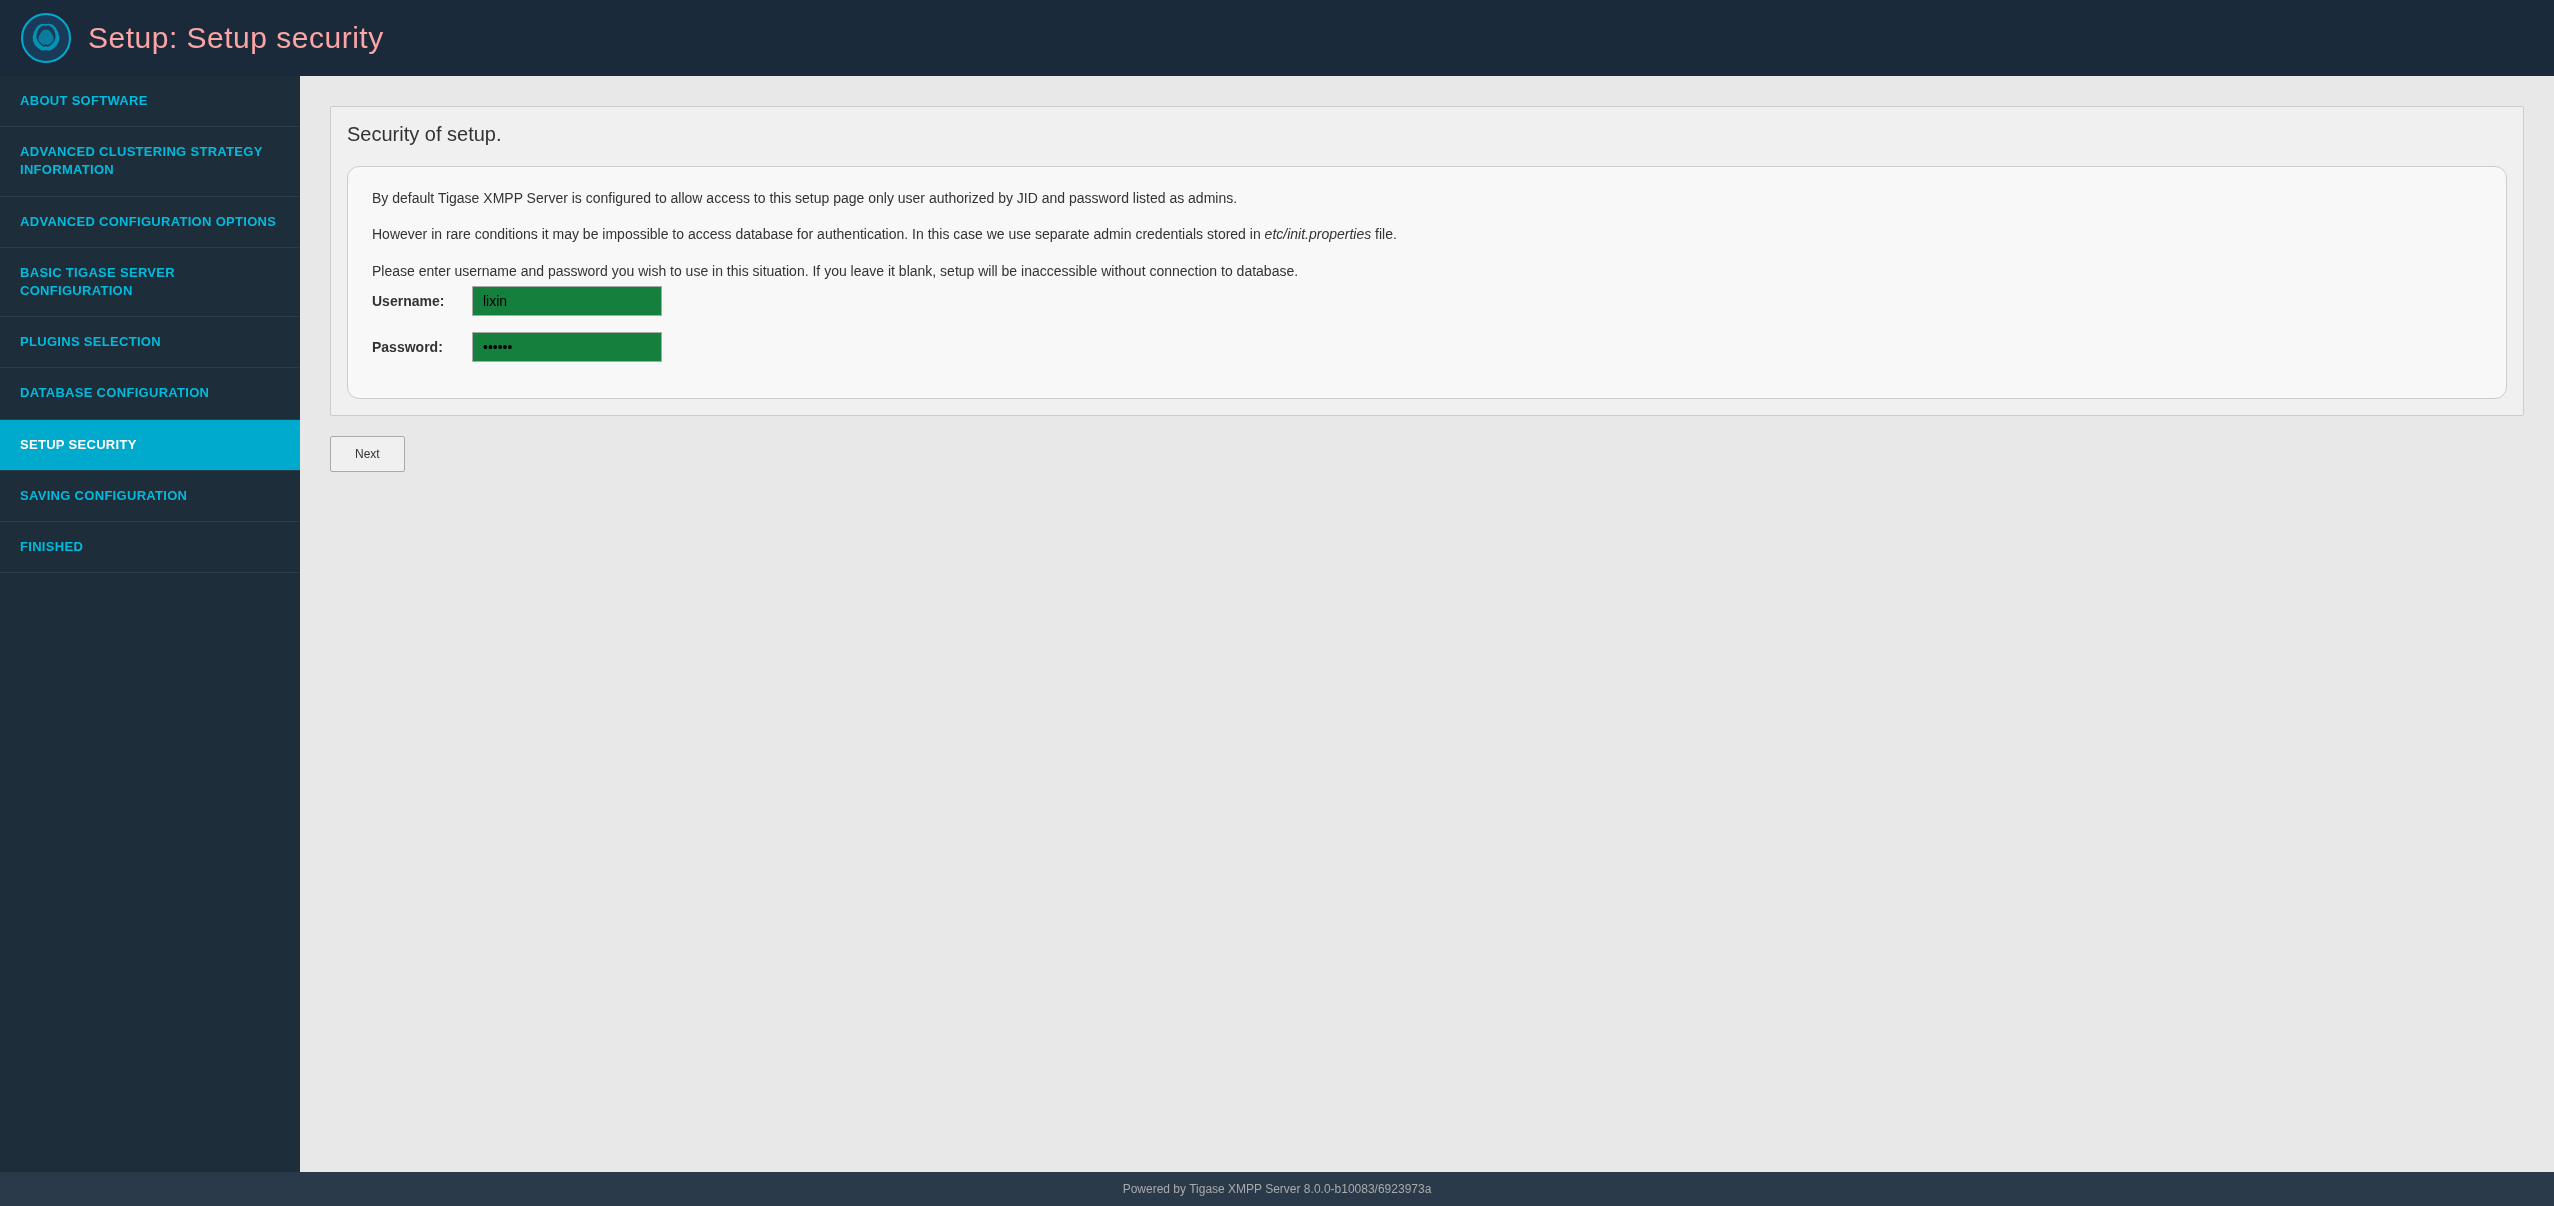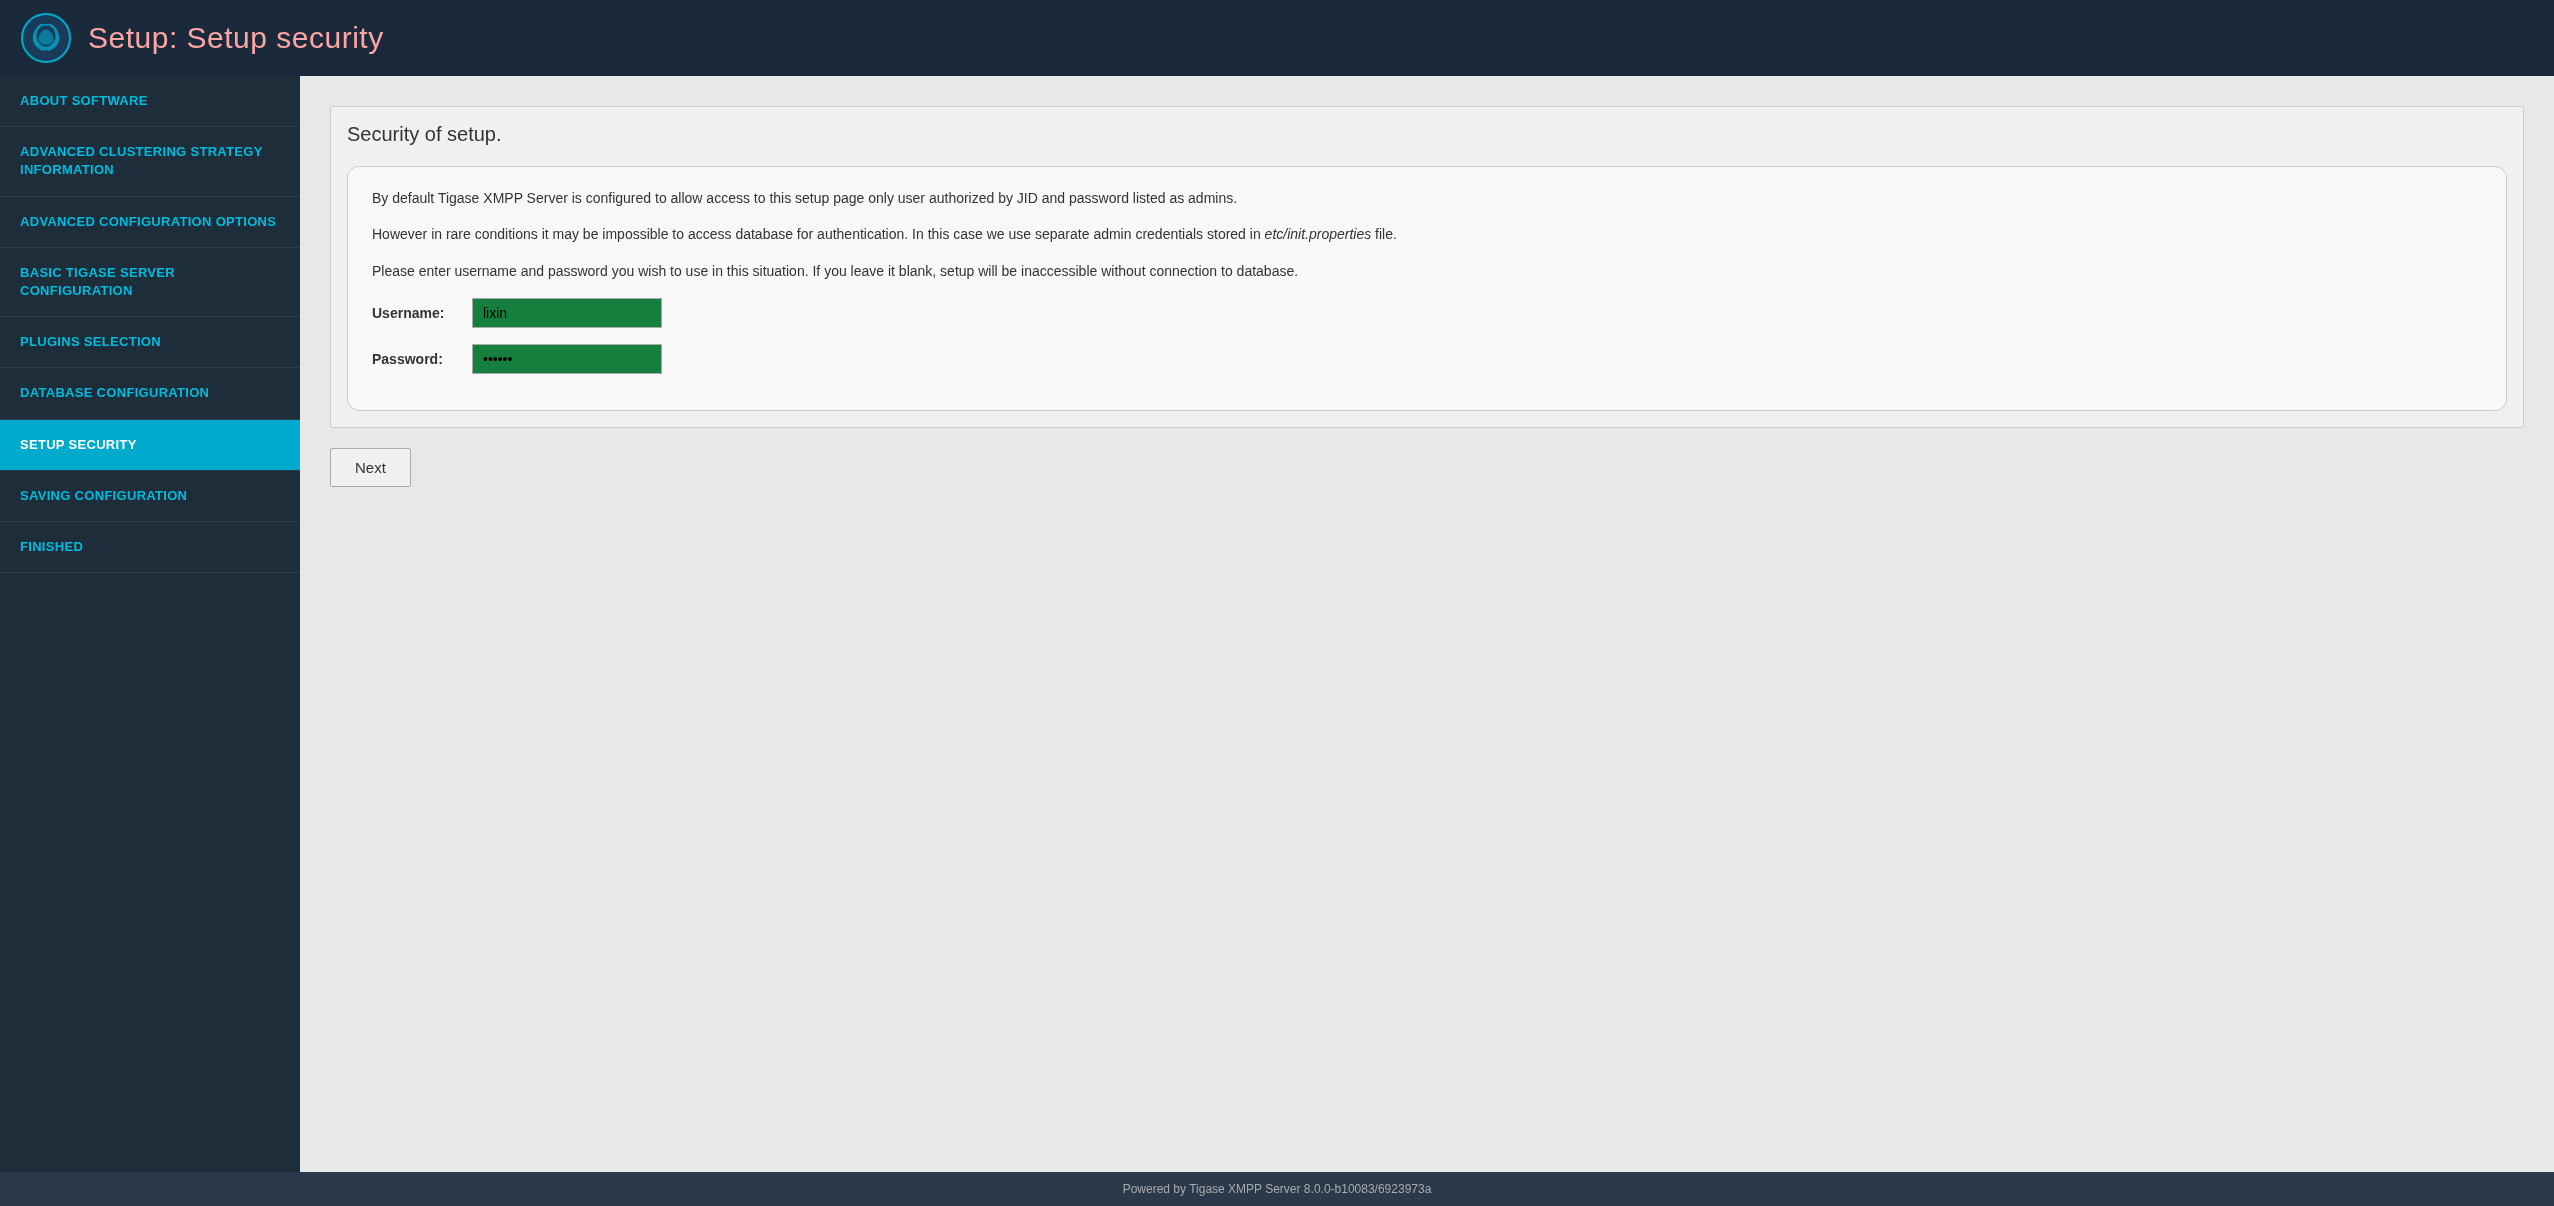--- a/index.html
+++ b/index.html
@@ -97,21 +97,21 @@
     }
 
     .content-text {
       color: #333333;
       font-size: 14px;
       line-height: 1.6;
       margin-bottom: 14px;
     }
 
     .content-text:last-of-type {
-      margin-bottom: 16px;
+      margin-bottom: 4px;
     }
 
     .content-text em {
       font-style: italic;
     }
 
     .form-group {
       display: flex;
       align-items: center;
       margin-bottom: 16px;
@@ -131,21 +131,21 @@
       font-size: 14px;
       width: 190px;
       background: #15803d;
       outline: none;
     }
 
     .next-button {
       background: #f0f0f0;
       border: 1px solid #aaaaaa;
       padding: 10px 24px;
-      font-size: 15px;
+      font-size: 12px;
       color: #333333;
       cursor: pointer;
       border-radius: 2px;
     }
 
     
     .footer {
       background: #2a3a4a;
       color: #aaaaaa;
       font-size: 12px;

